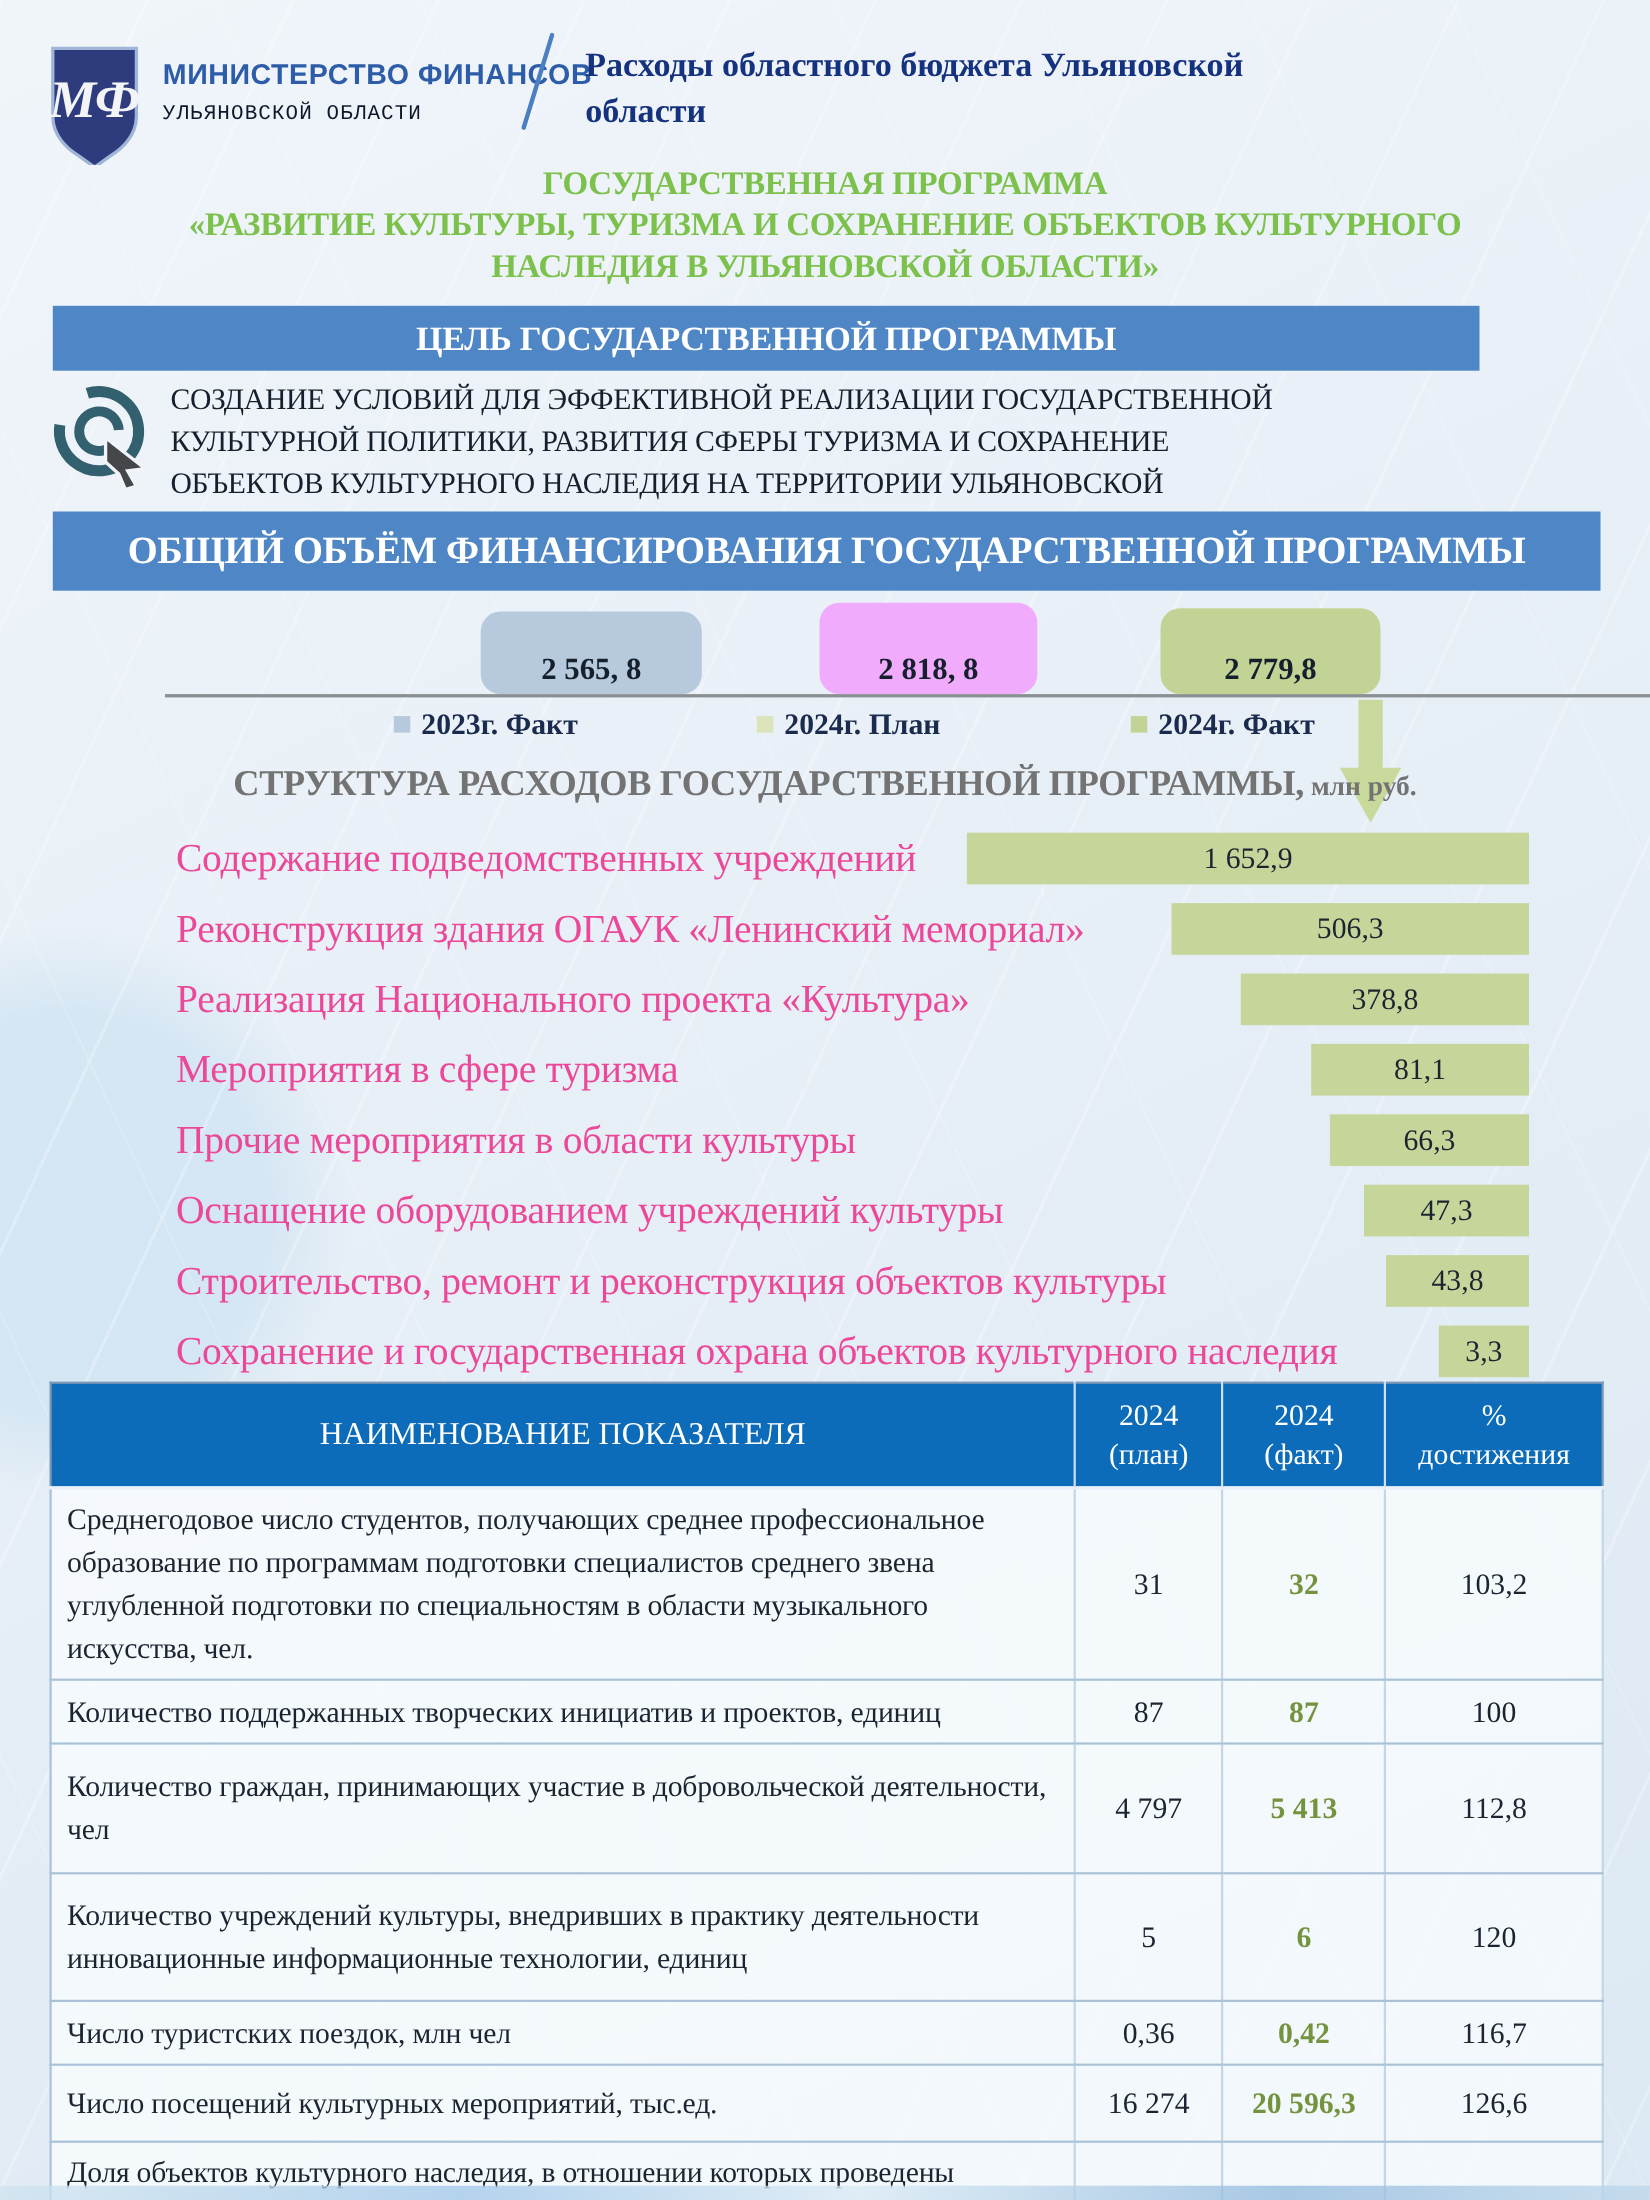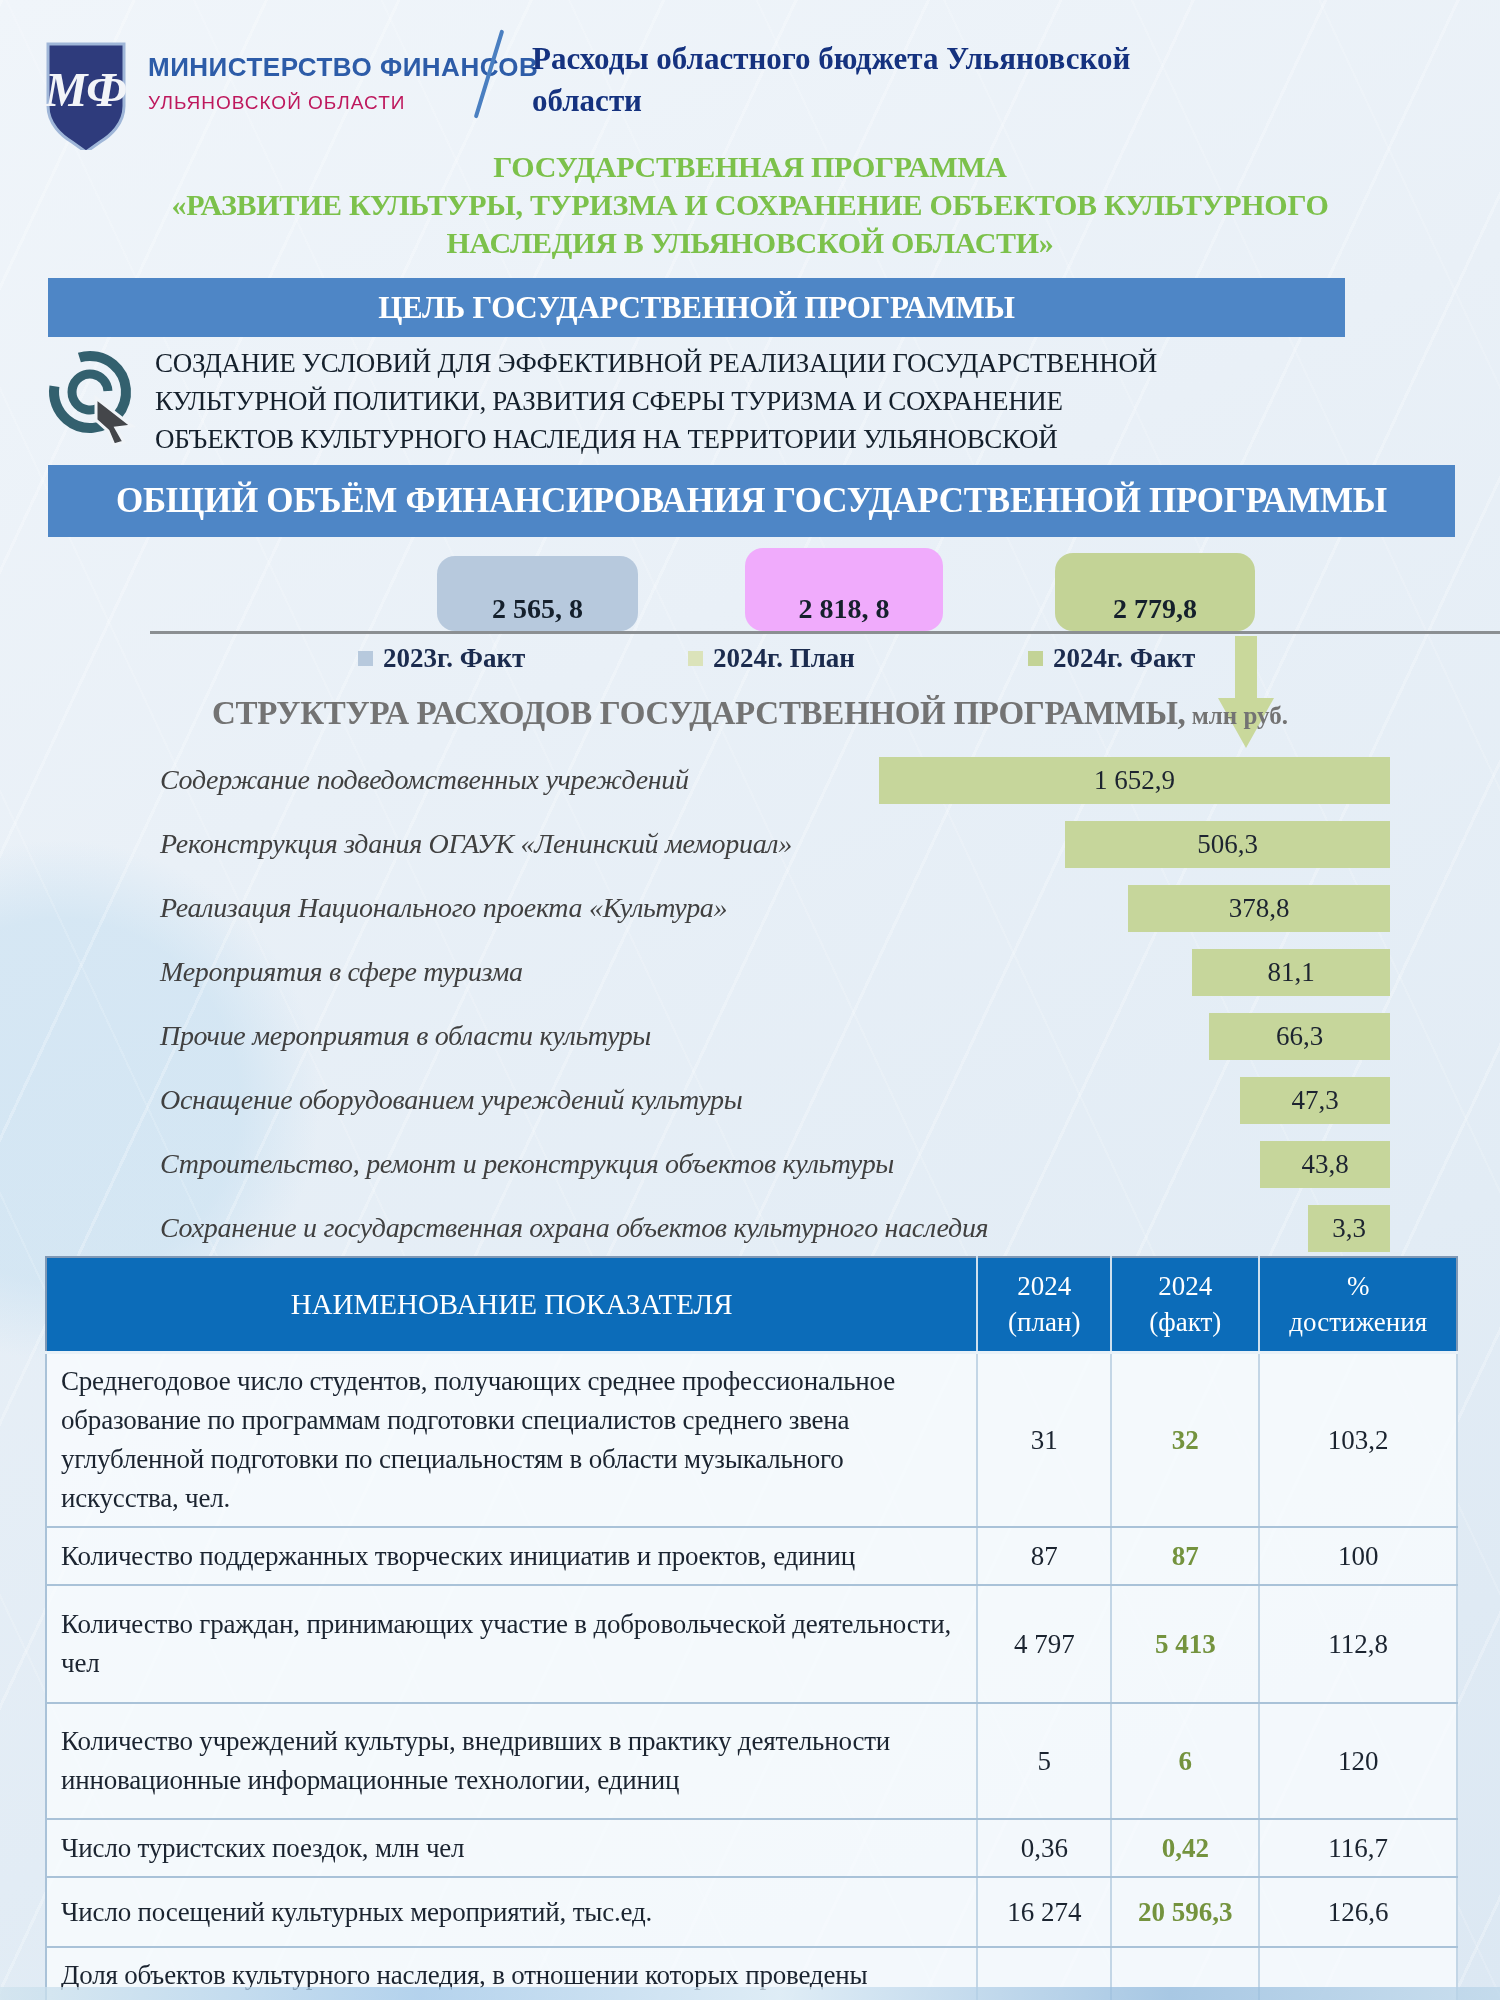--- a/index.html
+++ b/index.html
@@ -16,21 +16,21 @@
       repeating-linear-gradient(65deg, rgba(255,255,255,0.15) 0 2px, rgba(255,255,255,0) 2px 170px),
       radial-gradient(circle at 4% 55%, rgba(190,220,240,0.45) 0 180px, rgba(190,220,240,0) 260px);
   }
   .page{position:absolute;inset:0;padding-left:45px;}
 
   
   .logo-block{position:absolute;left:42px;top:40px;display:flex;align-items:flex-start;}
   .logo-shield{width:88px;height:110px;}
   .ministry-text{margin-left:18px;margin-top:12px;font-family:"Liberation Sans","DejaVu Sans",sans-serif;}
   .ministry-line1{font-size:26px;font-weight:bold;color:#2d5ca8;letter-spacing:0.5px;}
-  .ministry-line2{font-size:19px;color:#be185d;margin-top:9px;letter-spacing:1px;}
+  .ministry-line2{font-size:19px;color:#0f172a;margin-top:9px;letter-spacing:1px;font-family:Liberation Mono, monospace;}
   .slash{position:absolute;left:487px;top:28px;width:4px;height:92px;background:#4a7fc1;transform:rotate(17deg);border-radius:2px;}
   .header-title{position:absolute;left:532px;top:38px;width:640px;font-size:31px;font-weight:bold;color:#15327f;line-height:1.35;}
 
   
   .program-title{position:absolute;left:0;top:148px;width:100%;text-align:center;color:#7cc14b;font-weight:bold;font-size:30px;line-height:38px;letter-spacing:-0.3px;}
 
   
   .banner{position:absolute;background:#4e86c6;color:#ffffff;font-weight:bold;text-align:center;letter-spacing:-0.3px;}
   .banner-goal{left:48px;top:278px;width:1297px;height:59px;font-size:31px;line-height:59px;}
   .banner-funding{left:48px;top:465px;width:1407px;height:72px;font-size:35px;line-height:72px;}
@@ -47,21 +47,21 @@
   .legend-item{position:absolute;top:103px;display:flex;align-items:center;font-size:27px;font-weight:bold;color:#1b2b4e;}
   .legend-swatch{width:15px;height:15px;margin-right:10px;}
   .down-arrow{position:absolute;left:1218px;top:96px;}
 
   
   .structure-title{position:absolute;left:0;top:695px;width:100%;text-align:center;color:#737373;font-weight:bold;}
   .structure-title .st-main{font-size:33px;letter-spacing:-0.3px;}
   .structure-title .st-unit{font-size:25px;}
   .structure-chart{position:absolute;left:160px;top:748px;width:1230px;}
   .hrow{position:relative;height:64px;}
-  .hrow-label{position:absolute;left:0;top:50%;transform:translateY(-50%);font-size:28px;color:#404040;letter-spacing:-0.3px;white-space:nowrap;font-style:italic;}
+  .hrow-label{position:absolute;left:0;top:50%;transform:translateY(-50%);font-size:36px;color:#ec4899;letter-spacing:-0.3px;white-space:nowrap;}
   .hbar{position:absolute;right:0;top:9px;height:47px;background:#c6d69b;text-align:center;}
   .hbar-value{font-size:27px;color:#1d2430;line-height:47px;}
 
   
   .indicators{position:absolute;left:45px;top:1256px;width:1413px;border-collapse:collapse;border:2px solid #7f98b5;}
   .indicators th{
     background:#0c6cb9;color:#ffffff;font-weight:normal;
     font-size:27px;line-height:1.35;padding:10px 6px;
     border-right:2px solid #cfe0ee;border-bottom:3px solid #e8f1f8;
   }

